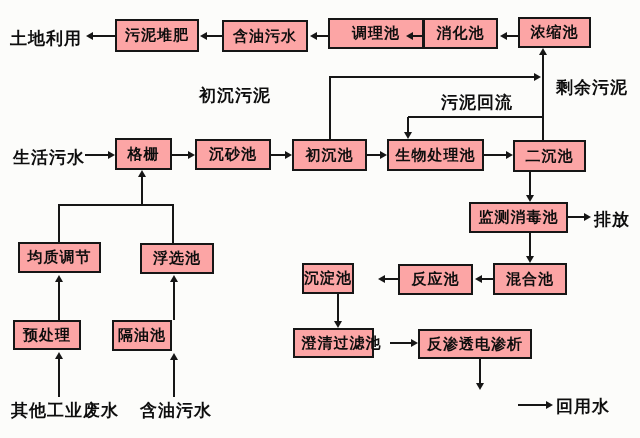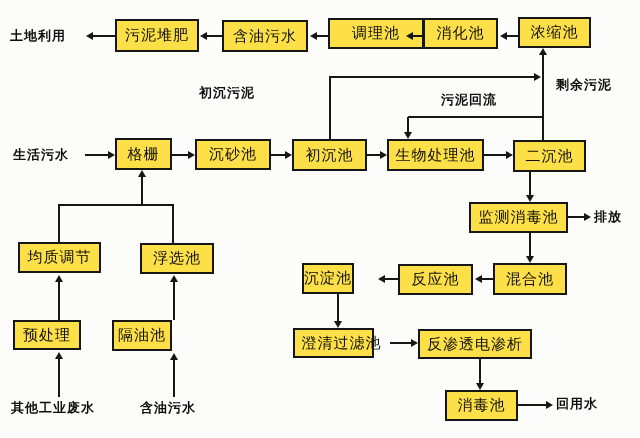--- a/index.html
+++ b/index.html
@@ -1,21 +1,21 @@
 <!DOCTYPE html>
 <html><head>
 <meta charset="utf-8">
 <style>
   html,body{margin:0;padding:0;}
   body{background:#ffffff;font-family:"DejaVu Sans","Liberation Sans",sans-serif;}
   #canvas{position:relative;width:640px;height:438px;background:#fcfcfa;overflow:hidden;}
-  .box{position:absolute;border:2px solid #161616;background:#fde047;box-sizing:border-box;
-       display:flex;align-items:center;justify-content:center;font-weight:normal;
+  .box{position:absolute;border:2px solid #161616;background:#fca5a5;box-sizing:border-box;
+       display:flex;align-items:center;justify-content:center;font-weight:bold;
        font-size:15px;color:#0e0e0e;white-space:nowrap;letter-spacing:1px;}
-  .lbl{position:absolute;font-weight:bold;font-size:13px;color:#0e0e0e;white-space:nowrap;letter-spacing:1px;}
+  .lbl{position:absolute;font-weight:bold;font-size:17px;color:#0e0e0e;white-space:nowrap;letter-spacing:1px;}
   .hl{position:absolute;height:2px;background:#161616;}
   .vl{position:absolute;width:2px;background:#161616;}
   .ar{position:absolute;width:0;height:0;}
   .ar.r{border-top:4px solid transparent;border-bottom:4px solid transparent;border-left:7px solid #161616;}
   .ar.l{border-top:4px solid transparent;border-bottom:4px solid transparent;border-right:7px solid #161616;}
   .ar.u{border-left:4px solid transparent;border-right:4px solid transparent;border-bottom:7px solid #161616;}
   .ar.d{border-left:4px solid transparent;border-right:4px solid transparent;border-top:7px solid #161616;}
 </style>
 </head>
 <body>
@@ -73,21 +73,20 @@
   <div class="hl" style="left:484px;top:154px;width:23px;"></div>
   <div class="ar r" style="left:506px;top:151px;"></div>
 
   <div class="box" style="left:469px;top:202px;width:99px;height:31px;">监测消毒池</div>
   <span class="lbl" style="left:594px;top:208px;">排放</span>
   <div class="box" style="left:493px;top:263px;width:74px;height:32px;">混合池</div>
   <div class="box" style="left:398px;top:264px;width:75px;height:31px;">反应池</div>
   <div class="box" style="left:302px;top:263px;width:52px;height:31px;">沉淀池</div>
   <div class="box" style="left:293px;top:328px;width:81px;height:30px;padding-left:16px;">澄清过滤池</div>
   <div class="box" style="left:418px;top:329px;width:114px;height:30px;">反渗透电渗析</div>
-  <div class="box" style="left:445px;top:390px;width:73px;height:31px;">消毒池</div>
   <span class="lbl" style="left:556px;top:395px;">回用水</span>
 
   <div class="vl" style="left:529px;top:172px;height:24px;"></div>
   <div class="ar d" style="left:526px;top:195px;"></div>
   <div class="hl" style="left:568px;top:216px;width:17px;"></div>
   <div class="ar r" style="left:584px;top:213px;"></div>
   <div class="vl" style="left:529px;top:233px;height:24px;"></div>
   <div class="ar d" style="left:526px;top:256px;"></div>
   <div class="ar l" style="left:475px;top:275px;"></div>
   <div class="hl" style="left:481px;top:278px;width:12px;"></div>

